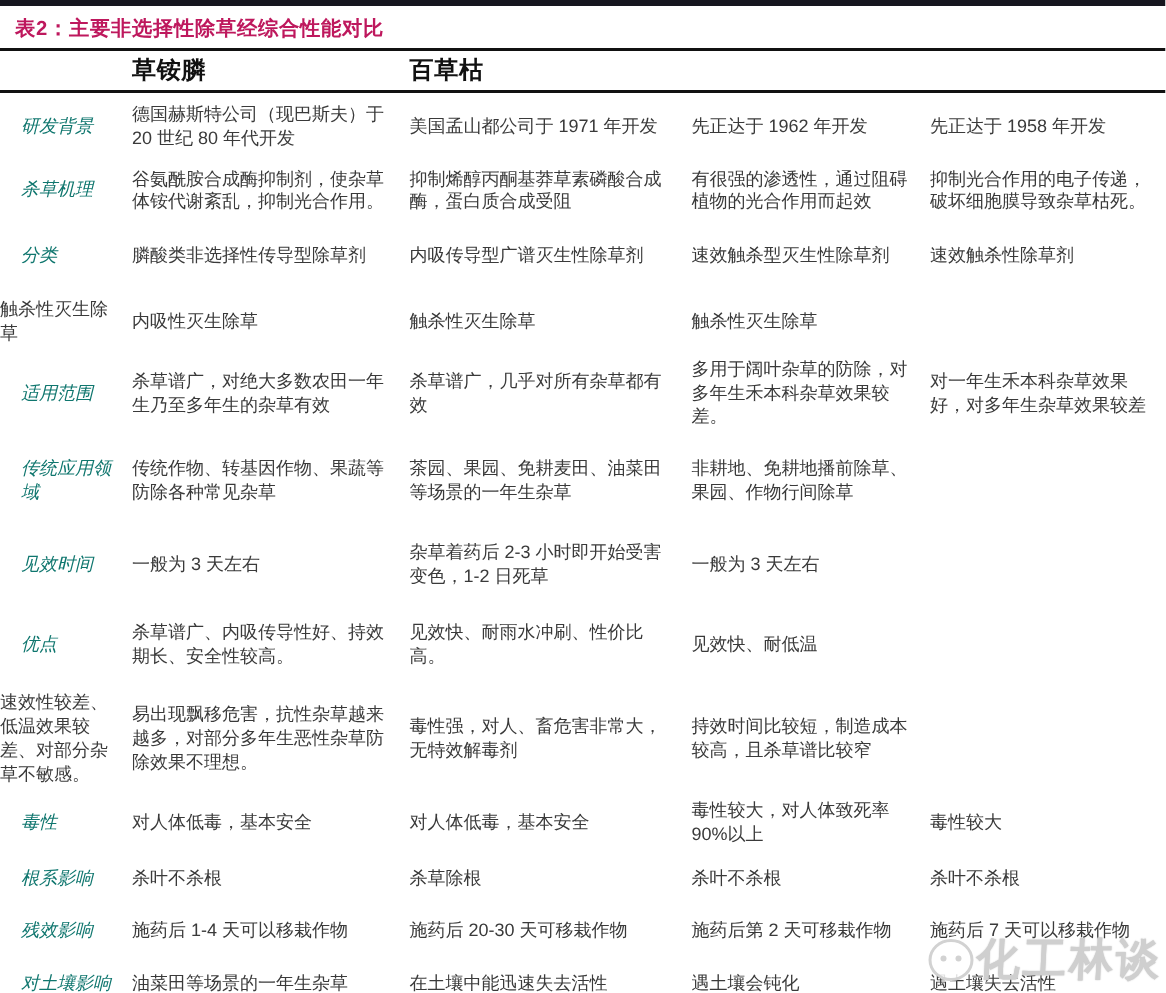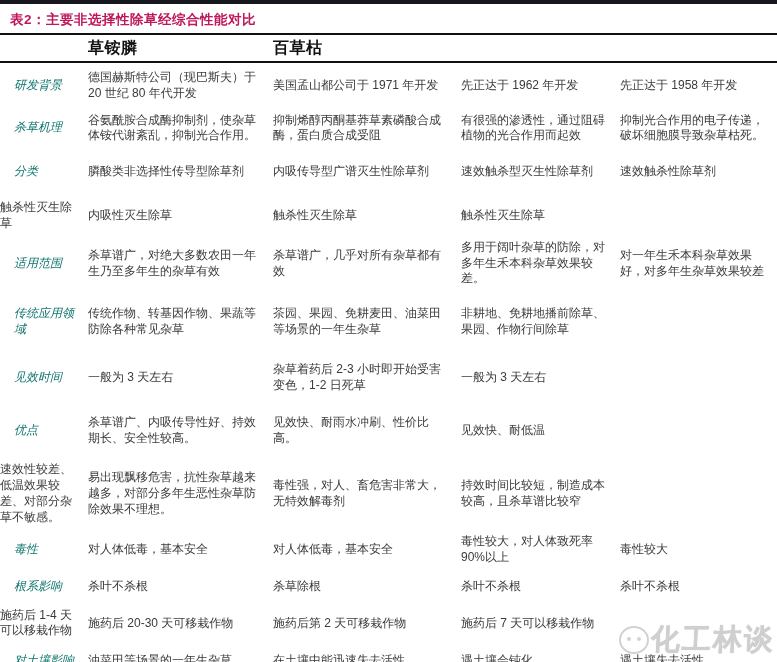--- a/index.html
+++ b/index.html
@@ -162,20 +162,21 @@
       <div class="cell">毒性较大</div>
     </div>
     <div class="grid-row trow">
       <div class="cell label">根系影响</div>
       <div class="cell">杀叶不杀根</div>
       <div class="cell">杀草除根</div>
       <div class="cell">杀叶不杀根</div>
       <div class="cell">杀叶不杀根</div>
     </div>
     <div class="grid-row trow">
+      <div class="cell label">残效影响</div>
       <div class="cell">施药后 1-4 天可以移栽作物</div>
       <div class="cell">施药后 20-30 天可移栽作物</div>
       <div class="cell">施药后第 2 天可移栽作物</div>
       <div class="cell">施药后 7 天可以移栽作物</div>
     </div>
     <div class="grid-row trow">
       <div class="cell label">对土壤影响</div>
       <div class="cell">油菜田等场景的一年生杂草</div>
       <div class="cell">在土壤中能迅速失去活性</div>
       <div class="cell">遇土壤会钝化</div>

